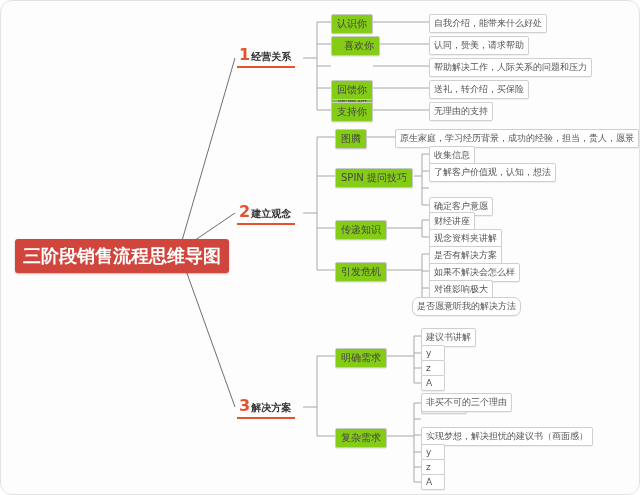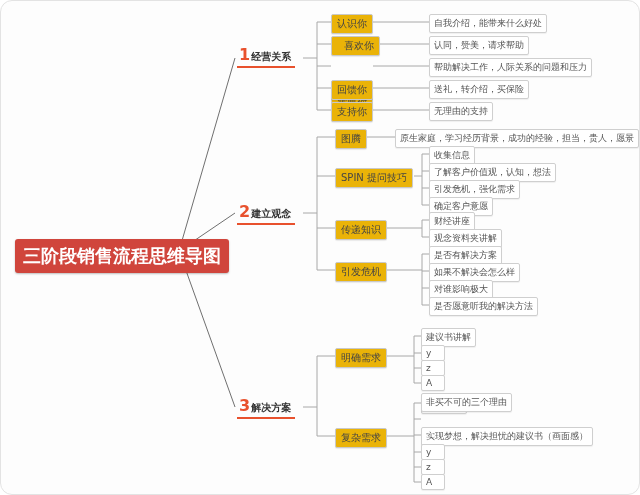--- a/index.html
+++ b/index.html
@@ -14,21 +14,21 @@
     font-size:18px;font-weight:bold;padding:5px 8px;border-radius:3px;
     white-space:nowrap;box-shadow:0 1px 2px rgba(0,0,0,.25);
   }
   .branch{
     position:absolute;white-space:nowrap;padding:0 4px 2px 2px;
     border-bottom:2px solid #e8512d;background:#fdfdfd;
   }
   .bnum{font-size:16px;font-weight:bold;color:#e8512d;margin-right:1px;}
   .blabel{font-size:10px;font-weight:bold;color:#333;}
   .topic{
-    position:absolute;background:#eab308;border:1px solid #c9c9c9;border-radius:2px;
+    position:absolute;background:#84cc16;border:1px solid #c9c9c9;border-radius:2px;
     font-size:10px;color:#444;padding:2px 5px;white-space:nowrap;
     box-shadow:0 1px 1px rgba(0,0,0,.08);
   }
   .leaf{
     position:absolute;background:#fff;border:1px solid #cfcfcf;border-radius:2px;
     font-size:9px;color:#555;padding:2px 4px;white-space:nowrap;min-width:14px;
     box-shadow:0 1px 1px rgba(0,0,0,.06);
   }
 </style>
 </head>
@@ -76,32 +76,31 @@
 
   <div class="branch" style="left:236px;top:201px;">
     <span class="bnum">2</span><span class="blabel">建立观念</span>
   </div>
   <div class="topic" style="left:334px;top:128px;">图腾</div>
   <div class="leaf" style="left:394px;top:128px;">原生家庭，学习经历背景，成功的经验，担当，贵人，愿景</div>
 
   <div class="topic" style="left:334px;top:167px;">SPIN 提问技巧</div>
   <div class="leaf" style="left:428px;top:145px;">收集信息</div>
   <div class="leaf" style="left:428px;top:162px;">了解客户价值观，认知，想法</div>
-  <div class="leaf" style="left:428px;top:179px;">引发危机，强化需求</div>
   <div class="leaf" style="left:428px;top:196px;">确定客户意愿</div>
 
   <div class="topic" style="left:334px;top:219px;">传递知识</div>
   <div class="leaf" style="left:428px;top:211px;">财经讲座</div>
   <div class="leaf" style="left:428px;top:228px;">观念资料夹讲解</div>
 
   <div class="topic" style="left:334px;top:261px;text-align:center;">引发危机</div>
   <div class="leaf" style="left:428px;top:245px;">是否有解决方案</div>
   <div class="leaf" style="left:428px;top:262px;">如果不解决会怎么样</div>
   <div class="leaf" style="left:428px;top:279px;">对谁影响极大</div>
-  <div class="leaf" style="left:428px;top:296px;">是否愿意听我的解决方法</div>
+  <div class="leaf" style="left:411px;top:296px;border-radius:7px;">是否愿意听我的解决方法</div>
 
   <div class="branch" style="left:236px;top:395px;">
     <span class="bnum">3</span><span class="blabel">解决方案</span>
   </div>
   <div class="topic" style="left:334px;top:347px;">明确需求</div>
   <div class="leaf" style="left:420px;top:327px;">建议书讲解</div>
   <div class="leaf" style="left:420px;top:344px;">y</div>
   <div class="leaf" style="left:420px;top:359px;">z</div>
   <div class="leaf" style="left:420px;top:374px;">A</div>
 

